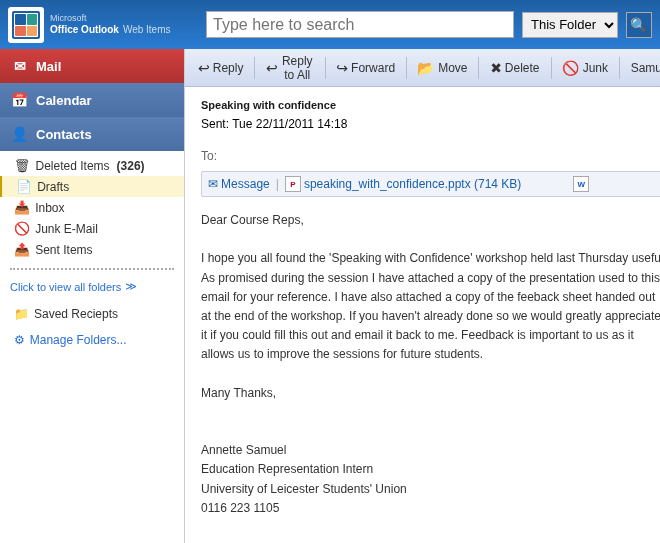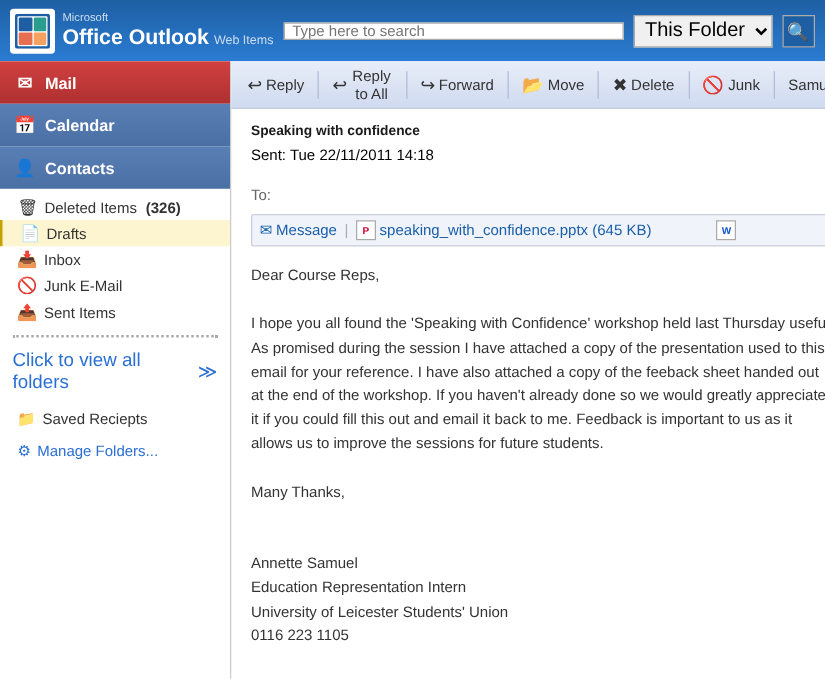--- a/index.html
+++ b/index.html
@@ -32,41 +32,41 @@
       font-size: 18px;
     }
     #logo-text {
       line-height: 1.2;
     }
     #logo-text .microsoft {
       font-size: 9px;
       color: #cde;
     }
     #logo-text .outlook {
-      font-size: 17px;
+      font-size: 10px;
       font-weight: bold;
       color: #fff;
     }
     #logo-text .web-access {
       font-size: 10px;
       color: #cde;
     }
     #search-box {
       flex: 1;
-      height: 14px;
+      height: 27px;
       border: 1px solid #aaa;
       padding: 0 6px;
-      font-size: 12px;
+      font-size: 16px;
       color: #888;
       background: #fff;
     }
     #search-scope-select {
       height: 26px;
       border: 1px solid #aaa;
-      font-size: 16px;
+      font-size: 13px;
       padding: 0 4px;
       background: #f0f0f0;
     }
     #search-button {
       width: 26px;
       height: 26px;
       background: #1e5fa3;
       border: 1px solid #aaa;
       cursor: pointer;
       display: flex;
@@ -140,21 +140,21 @@
       border: none;
       border-top: 2px dotted #aaa;
       margin: 4px 10px;
     }
 
     
     .view-all-link {
       padding: 6px 10px;
       color: #2a6fd4;
       cursor: pointer;
-      font-size: 15px;
+      font-size: 11px;
       display: flex;
       align-items: center;
       gap: 4px;
     }
 
     .saved-section {
       padding: 4px 0;
     }
     .saved-item {
       display: flex;
@@ -422,21 +422,21 @@
       <div id="email-to-label">To:</div>
 
       <div id="attachments-row">
         <div class="msg-icon">
           <span>✉</span>
           <span>Message</span>
         </div>
         <span style="color:#aaa;">|</span>
         <div class="msg-icon">
           <div class="attachment-icon" style="color:#c03;font-weight:bold;font-size:8px;">P</div>
-          <span class="attachment-link">speaking_with_confidence.pptx (645 KB)</span>
+          <span class="attachment-link">speaking_with_confidence.pptx (714 KB)</span>
         </div>
         <br>
         <div class="msg-icon" style="margin-left:40px;">
           <div class="attachment-icon" style="color:#15c;font-weight:bold;font-size:8px;">W</div>
         </div>
       </div>
 
       <div id="email-body">Dear Course Reps,
 
 I hope you all found the 'Speaking with Confidence' workshop held last Thursday useful. As promised during the session I have attached a copy of the presentation used to this email for your reference. I have also attached a copy of the feeback sheet handed out at the end of the workshop. If you haven't already done so we would greatly appreciate it if you could fill this out and email it back to me. Feedback is important to us as it allows us to improve the sessions for future students.

